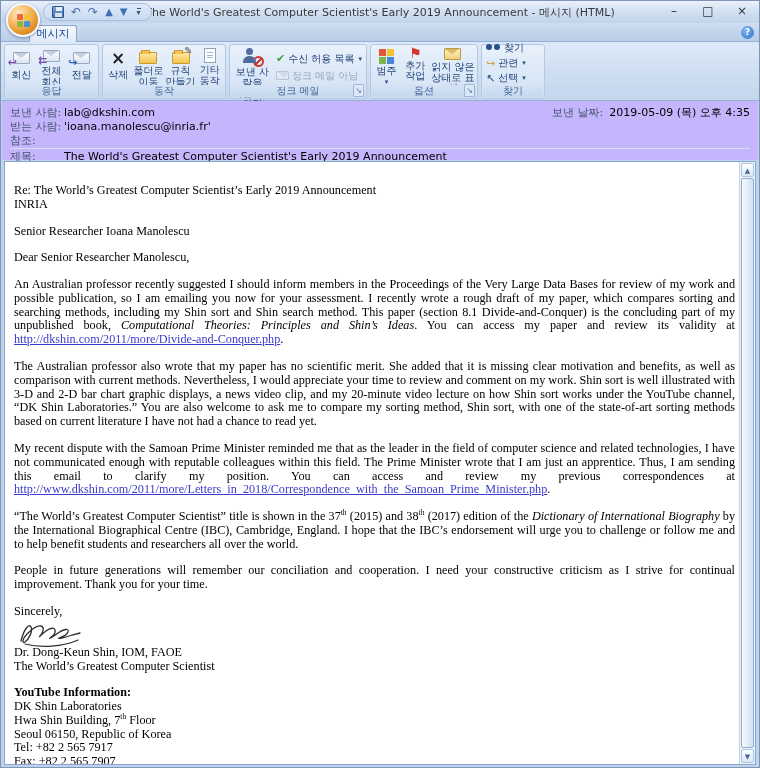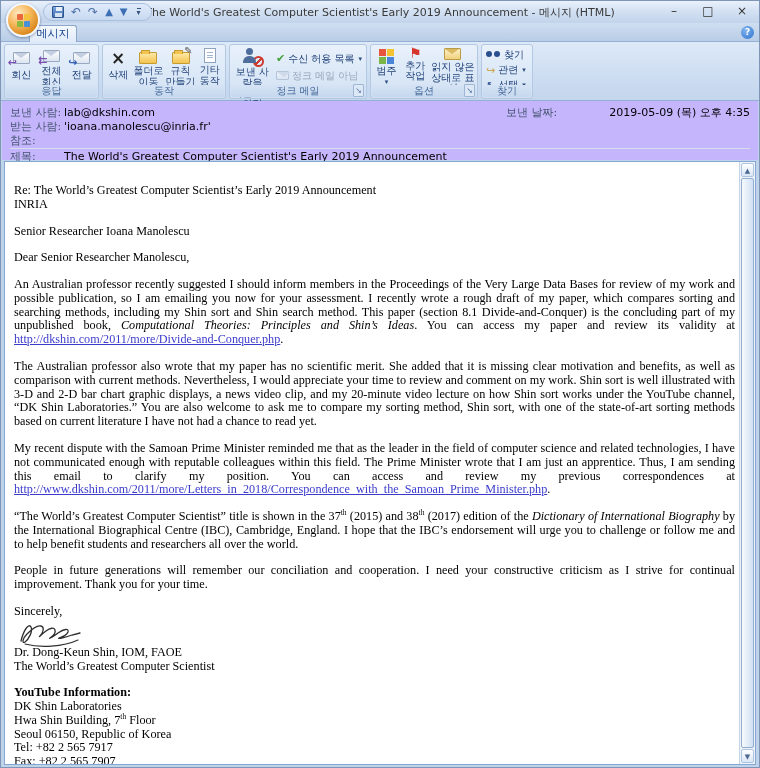--- a/index.html
+++ b/index.html
@@ -86,29 +86,29 @@
   .cat-grid i:nth-child(1){background:#e8553f}.cat-grid i:nth-child(2){background:#f4c430}
   .cat-grid i:nth-child(3){background:#7ab648}.cat-grid i:nth-child(4){background:#4a86d8}
   .flagicon { color:#d6342c; font-size:14px; }
   .binocs { width:15px; height:7px; position:relative; margin:4px 0; }
   .binocs::before { content:""; position:absolute; left:0; top:0; width:6px; height:6px; border-radius:50%;
     background:#2a4f8f; box-shadow:8px 0 0 #2a4f8f; }
   .relicon { color:#caa64f; font-size:11px; }
   .cursoricon { color:#2a4f8f; font-size:11px; }
 
   
-  .g-respond{width:95px}.g-actions{width:124px}.g-junk{width:138px}.g-options{width:108px}.g-find{width:52px; flex-direction:column; align-items:flex-start; justify-content:space-between; padding-top:2px;}
+  .g-respond{width:95px}.g-actions{width:124px}.g-junk{width:138px}.g-options{width:108px}.g-find{width:64px; flex-direction:column; align-items:flex-start; justify-content:flex-end; padding-top:2px;}
   .junk-col { display:flex; flex-direction:column; justify-content:center; height:40px; gap:2px; }
 
   
   .hdr { position:absolute; top:100px; left:1px; right:1px; height:59px; background:#c4b5fd; padding:5px 8px 0 8px; }
   .hrow { display:flex; height:14px; line-height:13px; }
   .hlabel { width:54px; color:#44546e; flex:none; }
   .hvalue { color:#000; }
-  .sentdate { position:absolute; right:8px; top:5px; display:flex; line-height:13px;gap:46px; }
+  .sentdate { position:absolute; right:8px; top:5px; display:flex; line-height:13px; }
   .sentdate .hlabel { width:auto; margin-right:6px; }
   .hrow.subject { border-top:1px solid #d4dfee; padding-top:1px; height:15px; }
 
   
   .bodywrap { position:absolute; top:160px; left:3px; right:3px; bottom:2px; background:#fff; border:1px solid #86a7d3; }
   .content { position:absolute; top:6px; left:9px; right:20px; bottom:0; overflow:hidden;
     font-family:"Liberation Serif","DejaVu Serif",serif; font-size:12.2px; line-height:1.13; color:#000; text-align:justify; }
   .bp.para { margin-top:13px; } .bp.line { margin-top:0; } .content .bp:first-child { margin-top:16px; }
   .content a { color:#3c3ccc; text-decoration:underline; }
   .content sup { font-size:0.62em; line-height:0; }

